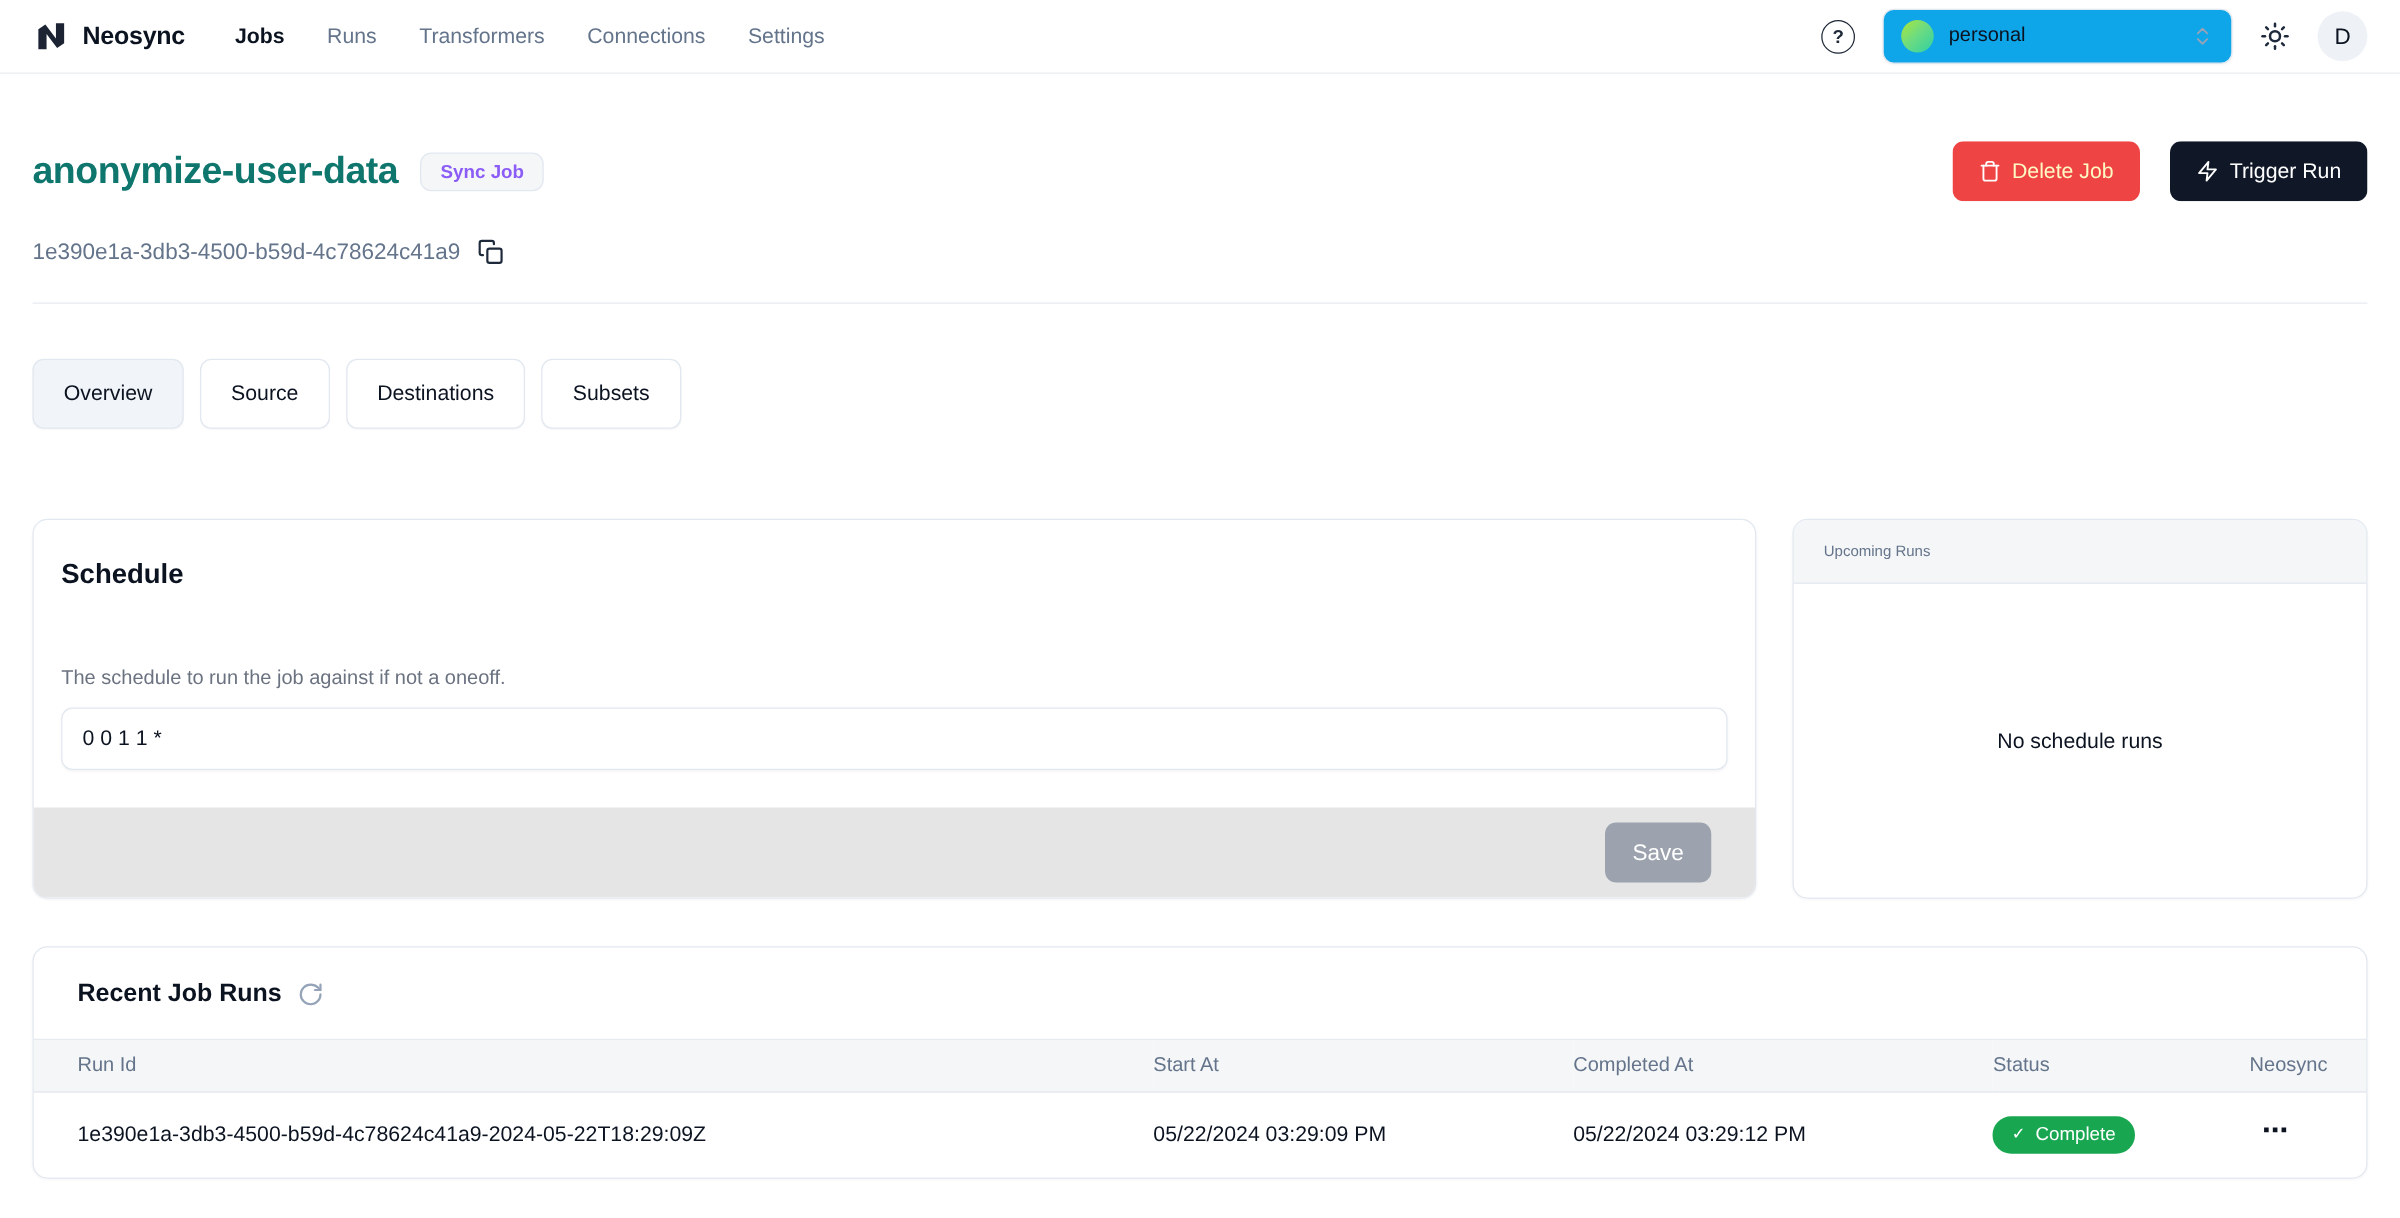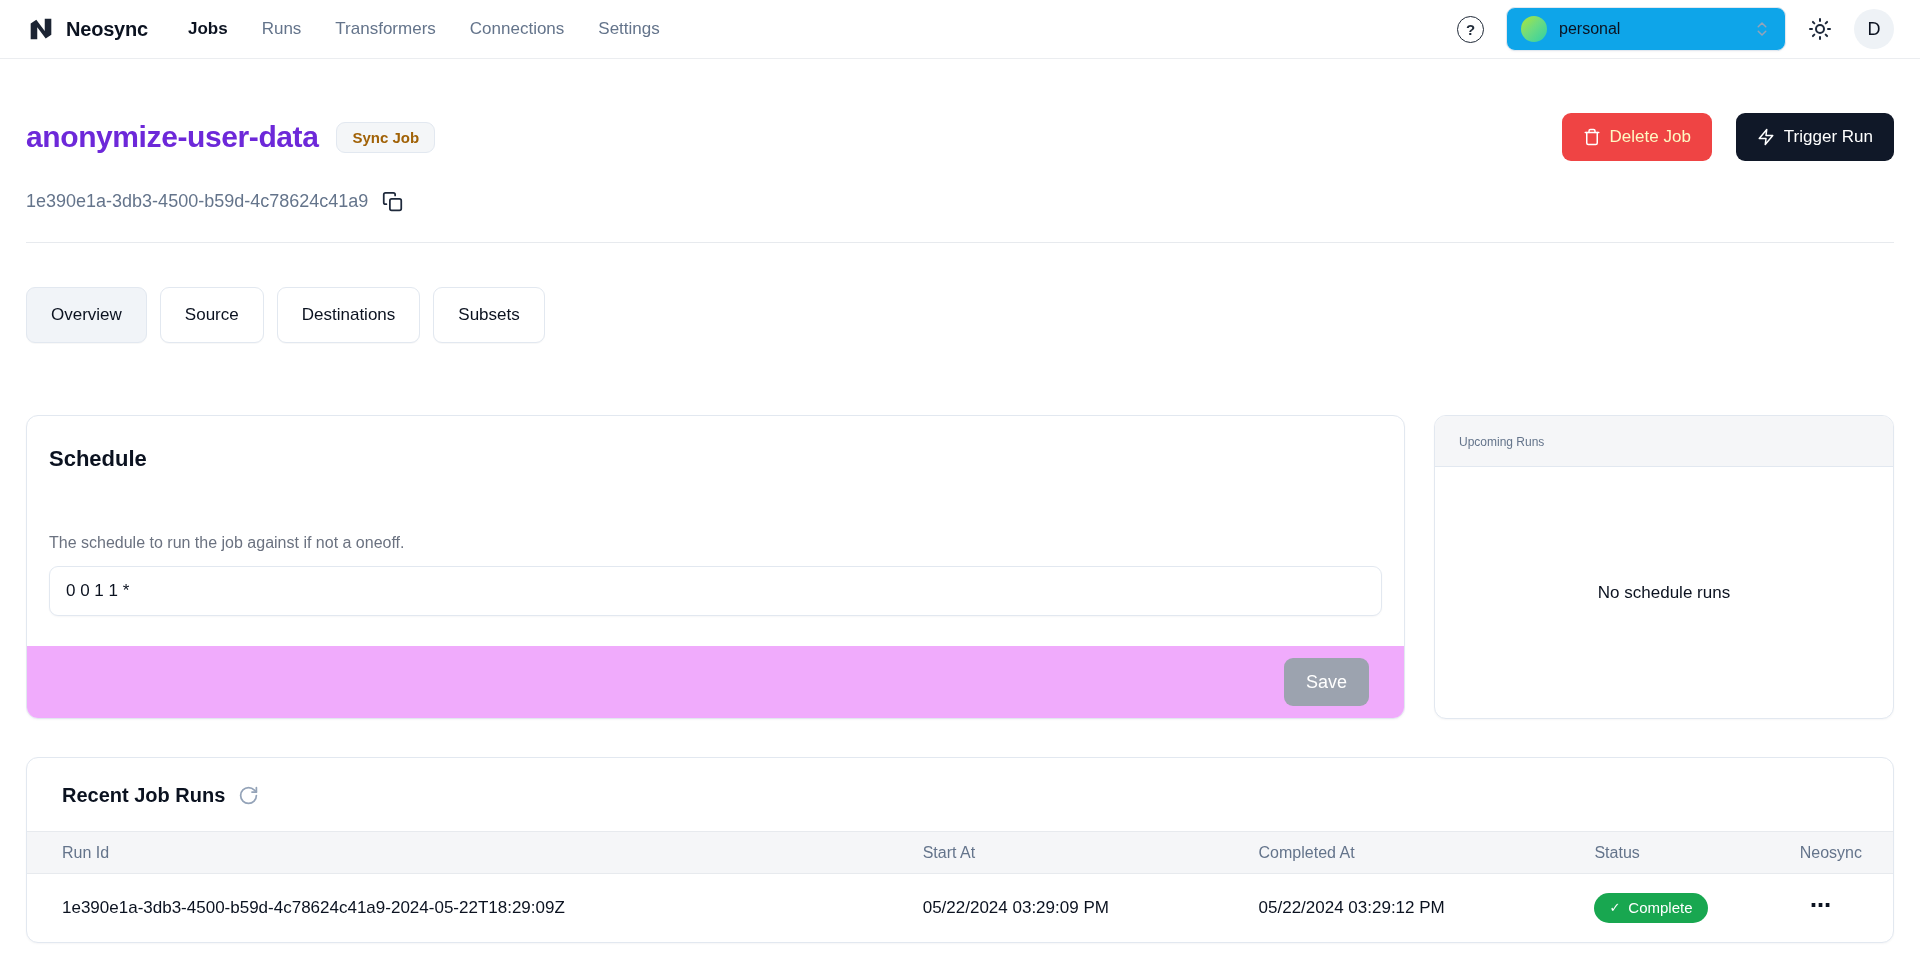--- a/index.html
+++ b/index.html
@@ -27,23 +27,23 @@
   .org-chevrons { margin-left:auto; display:flex; }
   .theme-toggle { cursor:pointer; display:flex; align-items:center; }
   .user-avatar { width:40px; height:40px; border-radius:50%; background:#eef2f6;
     display:flex; align-items:center; justify-content:center; font-size:18px; font-weight:500;
     color:#0b1220; cursor:pointer; }
 
   
   .page { padding:0 26px 40px; }
   .title-row { margin-top:54px; display:flex; align-items:center; }
   .title-group { display:flex; align-items:center; gap:18px; }
-  .page-title { font-size:30px; font-weight:800; letter-spacing:-0.4px; color:#6d28d9; }
+  .page-title { font-size:30px; font-weight:800; letter-spacing:-0.4px; color:#0f766e; }
   .type-badge { border:1px solid #e2e8f0; background:#f4f6f8; border-radius:9px;
-    padding:6px 15px; font-size:15px; font-weight:600; color:#a16207; }
+    padding:6px 15px; font-size:15px; font-weight:600; color:#8b5cf6; }
   .header-actions { margin-left:auto; display:flex; gap:24px; }
   .btn { display:inline-flex; align-items:center; gap:9px; height:48px; padding:0 20px;
     border-radius:9px; font-size:17px; font-weight:500; cursor:pointer; border:1px solid transparent;
     font-family:inherit; }
   .btn-danger { background:#ef4444; color:#fef9c3; }
   .btn-outline { background:#fff; color:#0b1220; border-color:#e2e8f0;
     box-shadow:0 1px 2px rgba(16,24,40,.05); }
   .btn-dark { background:#101828; color:#fff; }
 
   .id-row { margin-top:30px; display:flex; align-items:center; gap:14px; }
@@ -64,21 +64,21 @@
     align-items:stretch; }
   .card { border:1px solid #e2e8f0; border-radius:12px; background:#fff;
     box-shadow:0 1px 2px rgba(16,24,40,.04); overflow:hidden; display:flex; flex-direction:column; }
 
   .schedule-body { padding:30px 22px 30px 22px; flex:1; }
   .card-title { font-size:22px; font-weight:700; color:#0b1220; }
   .field-desc { margin-top:62px; font-size:16px; color:#6b7280; }
   .cron-input { margin-top:14px; width:100%; height:50px; border:1px solid #e2e8f0;
     border-radius:9px; padding:0 16px; font-size:17px; color:#0b1220; font-family:inherit;
     box-shadow:0 1px 2px rgba(16,24,40,.04); outline:none; background:#fff; }
-  .schedule-footer { background:#f0abfc; padding:12px 35px; display:flex; justify-content:flex-end;align-items:center; }
+  .schedule-footer { background:#e5e5e5; padding:12px 35px; display:flex; justify-content:flex-end;align-items:center; }
   .btn-save { height:48px; padding:0 22px; border:none; border-radius:9px; background:#9ca3af;
     color:#fff; font-size:18px; font-weight:500; cursor:pointer; font-family:inherit; }
 
   .upcoming-header { background:#f5f6f8; border-bottom:1px solid #e2e8f0; padding:16px 24px; }
   .upcoming-title { font-size:12px; color:#64748b; font-weight:400; }
   .upcoming-body { flex:1; display:flex; align-items:center; justify-content:center; }
   .empty-msg { font-size:17px; color:#0b1220; }
 
   
   .recent-card { margin-top:38px; }

